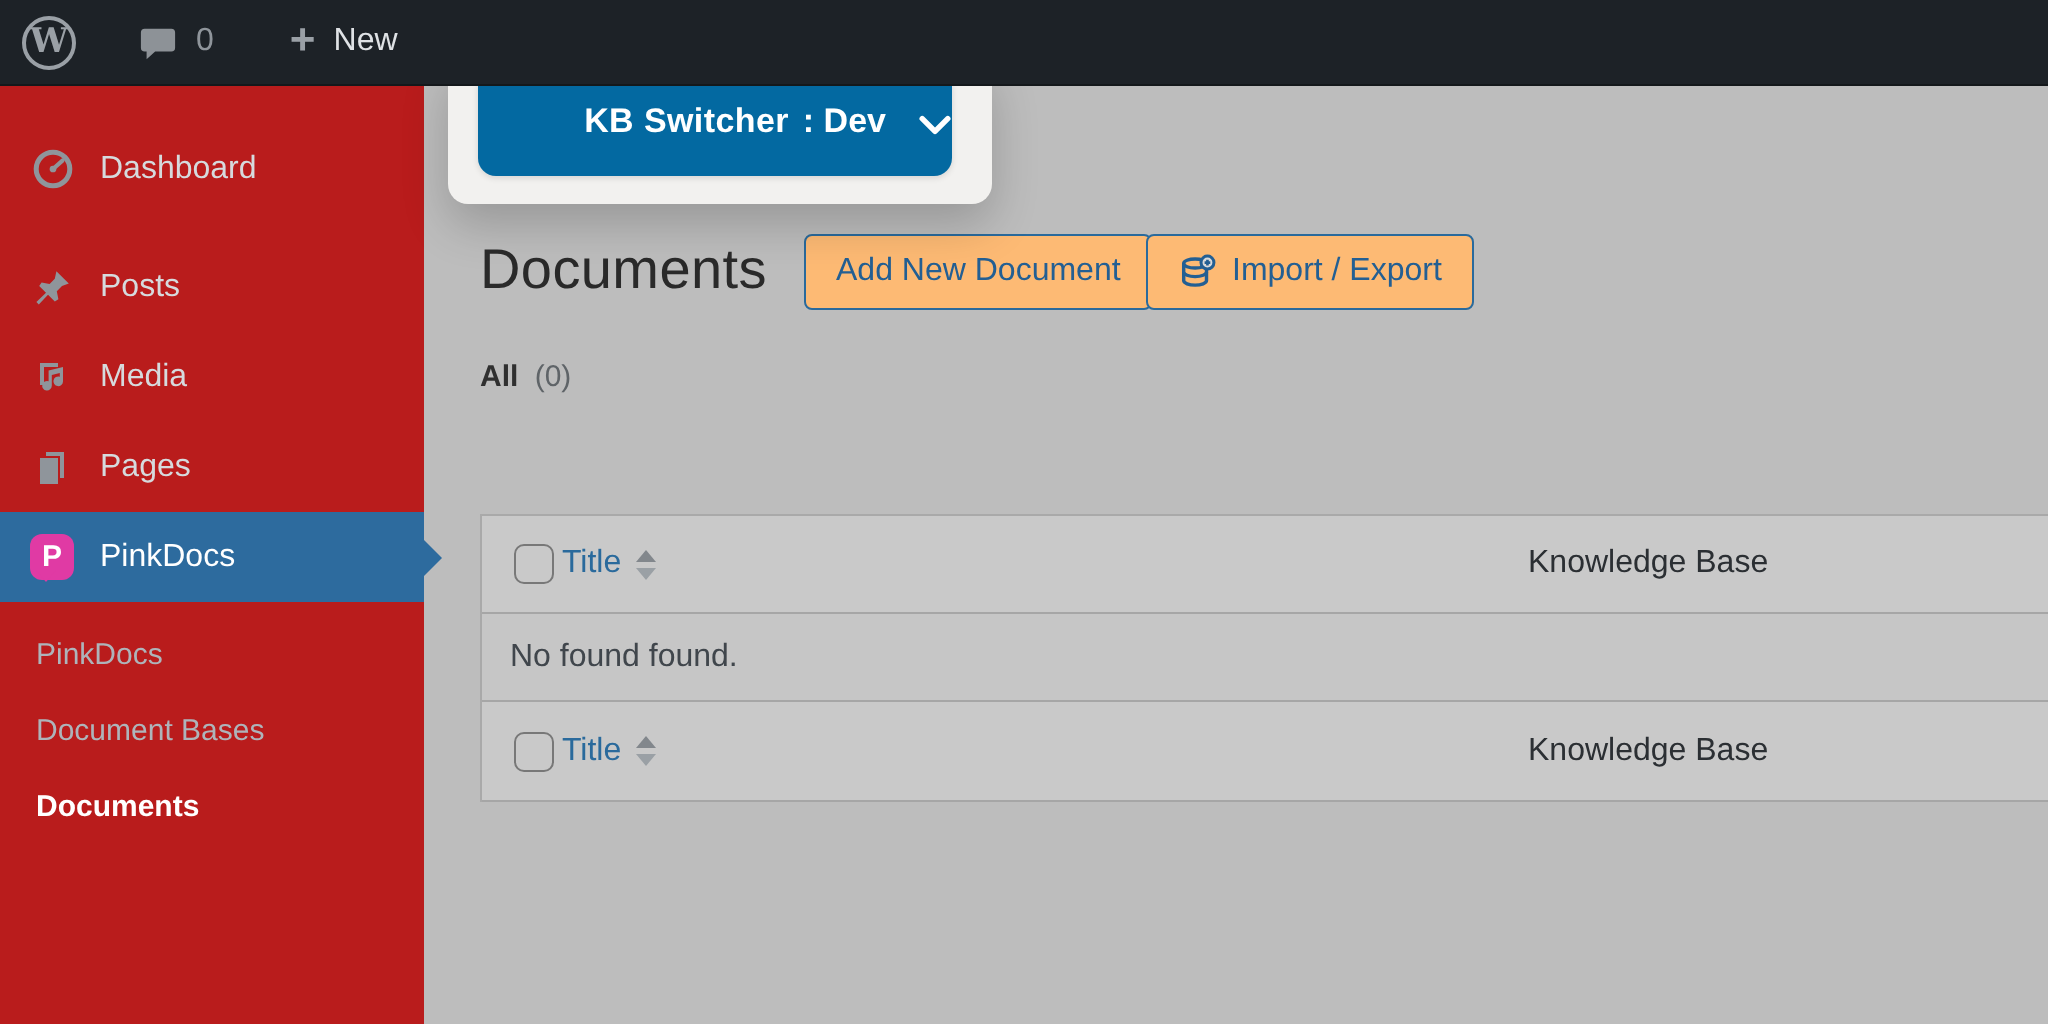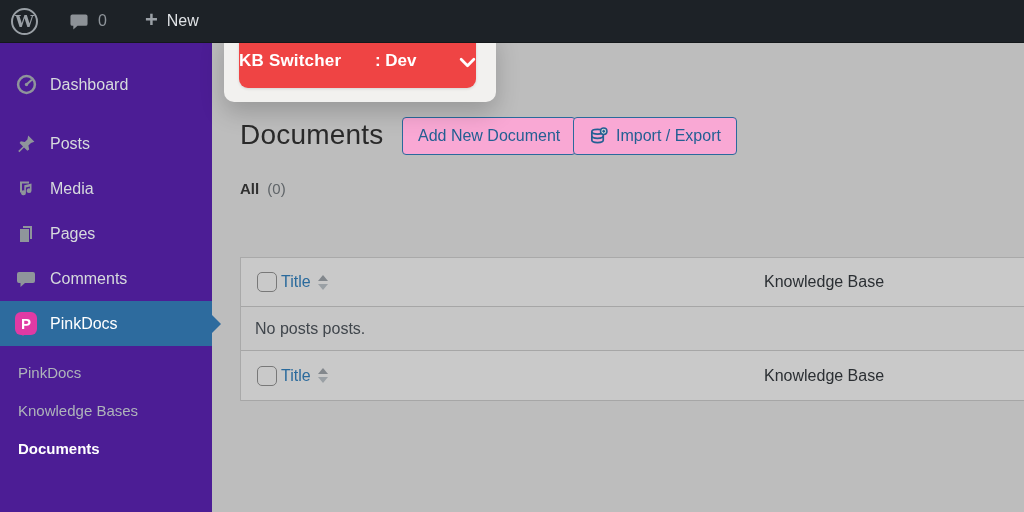--- a/index.html
+++ b/index.html
@@ -12,54 +12,54 @@
     border-bottom:1px solid #14181b; display:flex; align-items:center; z-index:50; color:#dfe2e5; }
   .wp-logo { width:27px; height:27px; margin:0 18px 0 11px; border:2px solid #9aa0a6; border-radius:50%;
     display:flex; align-items:center; justify-content:center; color:#9aa0a6;
     font-family:"DejaVu Serif", serif; font-size:17px; font-weight:bold; }
   .ab-item { display:flex; align-items:center; gap:9px; padding:0 13px; height:100%; font-size:16px; cursor:pointer; }
   .ab-item svg { display:block; }
   .ab-count { color:#8f959b; }
   .ab-plus { color:#9aa0a6; font-size:22px; font-weight:bold; line-height:1; margin-top:-2px; }
 
   
-  .sidebar { position:absolute; top:43px; left:0; bottom:0; width:212px; background:#4c1d95; z-index:20; }
+  .sidebar { position:absolute; top:43px; left:0; bottom:0; width:212px; background:#b91c1c; z-index:20; }
   .menu { padding-top:19px; }
   .menu-item { height:45px; display:flex; align-items:center; gap:13px; padding-left:15px;
     color:#d6dadd; font-size:16px; cursor:pointer; position:relative; }
   .menu-item .mi-icon { width:22px; display:flex; justify-content:center; }
   .menu-sep { height:14px; }
   .menu-item.active { background:#2d6b9e; color:#ffffff; }
   .menu-arrow { position:absolute; right:-9px; top:50%; margin-top:-9px; width:0; height:0;
     border-top:9px solid transparent; border-bottom:9px solid transparent; border-left:9px solid #2d6b9e; }
   .pd-logo { width:23px; height:23px; background:#e03aa4; border-radius:6px; position:relative;
     display:flex; align-items:center; justify-content:center; color:#fff; font-weight:bold; font-size:15px; }
   .pd-tail { position:absolute; left:3px; bottom:-1px; width:0; height:0;
     border-left:5px solid transparent; border-right:5px solid transparent; border-top:6px solid #e03aa4; }
   .submenu { padding-top:7px; }
   .submenu-item { height:38px; display:flex; align-items:center; padding-left:18px;
     color:#aeb4ba; font-size:15px; cursor:pointer; }
   .submenu-item.current { color:#ffffff; font-weight:bold; }
 
   
   .spotlight-card { position:absolute; left:224px; top:30px; width:272px; height:72px;
     background:#f2f1ef; border-radius:10px; box-shadow:0 10px 24px rgba(0,0,0,0.20); z-index:40; }
-  .kb-button { position:absolute; left:239px; top:34px; width:237px; height:54px; background:#ef4444;
-    border:none; border-radius:9px; display:flex; align-items:center; justify-content:space-between; gap:7px;
+  .kb-button { position:absolute; left:239px; top:34px; width:237px; height:54px; background:#0369a1;
+    border:none; border-radius:9px; display:flex; align-items:center; justify-content:flex-end; gap:7px;
     color:#ffffff; font-family:"Liberation Sans", sans-serif; font-size:17px; cursor:pointer; z-index:41;
     box-shadow:0 1px 3px rgba(0,0,0,0.12); }
   .kb-label { font-weight:600; letter-spacing:0.2px; }
   .kb-value { font-weight:800; margin-left:0; }
   .kb-button svg { margin-left:9px; margin-top:2px; }
 
   
   .page-title { position:absolute; left:240px; top:119px; font-size:28px; font-weight:400;
     color:#2a2a2a; letter-spacing:0.2px; z-index:10; }
   .wp-btn { position:absolute; top:117px; height:38px; display:flex; align-items:center; gap:8px;
-    padding:0 15px; background:#f9a8d4; border:1px solid #2a6a9c; border-radius:4px;
+    padding:0 15px; background:#fdba74; border:1px solid #2a6a9c; border-radius:4px;
     color:#235f93; font-family:"Liberation Sans", sans-serif; font-size:16px; cursor:pointer; z-index:10; }
   .btn-add { left:402px; }
   .btn-import { left:573px; }
   .filter-row { position:absolute; left:240px; top:180px; font-size:15px; z-index:10; }
   .filter-all { color:#303030; font-weight:bold; }
   .filter-count { color:#5f6468; font-weight:normal; margin-left:4px; }
 
   
   .list-table { position:absolute; left:240px; top:257px; width:784px;
     border-top:1px solid #a9a9a9; border-left:1px solid #a9a9a9; z-index:10; }
@@ -136,43 +136,35 @@
       <div class="menu-item">
         <span class="mi-icon">
           <svg width="20" height="20" viewBox="0 0 20 20">
             <path d="M4 5h9v13H4z" fill="#8f959b"></path>
             <path d="M7 2h9v13h-2V4H7z" fill="#8f959b"></path>
           </svg>
         </span>
         <span>Pages</span>
       </div>
 
-      <div class="menu-item">
-        <span class="mi-icon">
-          <svg width="20" height="20" viewBox="0 0 20 20">
-            <path d="M3 3h14a2 2 0 0 1 2 2v7a2 2 0 0 1-2 2H9l-4.5 4v-4H3a2 2 0 0 1-2-2V5a2 2 0 0 1 2-2z" fill="#8f959b"></path>
-          </svg>
-        </span>
-        <span>Comments</span>
-      </div>
 
       <div class="menu-item active">
         <span class="mi-icon">
           <span class="pd-logo">
               <span>P</span>
               <span class="pd-tail"></span>
             </span>
         </span>
         <span>PinkDocs</span>
         <span class="menu-arrow"></span>
       </div>
 
       <div class="submenu">
         <div class="submenu-item">PinkDocs</div>
-        <div class="submenu-item">Knowledge Bases</div>
+        <div class="submenu-item">Document Bases</div>
         <div class="submenu-item current">Documents</div>
       </div>
     </div>
   </div>
 
   <div class="spotlight-card"></div>
   <button class="kb-button">
     <span class="kb-label">KB Switcher</span>
     <span class="kb-value">: Dev</span>
     <svg width="17" height="11" viewBox="0 0 16 10">
@@ -210,21 +202,21 @@
         <span class="th-title-label">Title</span>
         <span class="sort-arrows">
           <span class="sort-up"></span>
             <span class="sort-down"></span>
         </span>
       </span>
       <span class="th-kb">Knowledge Base</span>
     </div>
 
     <div class="tr body">
-      <span class="empty-msg">No posts posts.</span>
+      <span class="empty-msg">No found found.</span>
     </div>
 
     <div class="tr foot">
       <input type="checkbox" class="cb" style="">
       <span class="th-title">
         <span class="th-title-label">Title</span>
         <span class="sort-arrows">
           <span class="sort-up"></span>
             <span class="sort-down"></span>
         </span>

